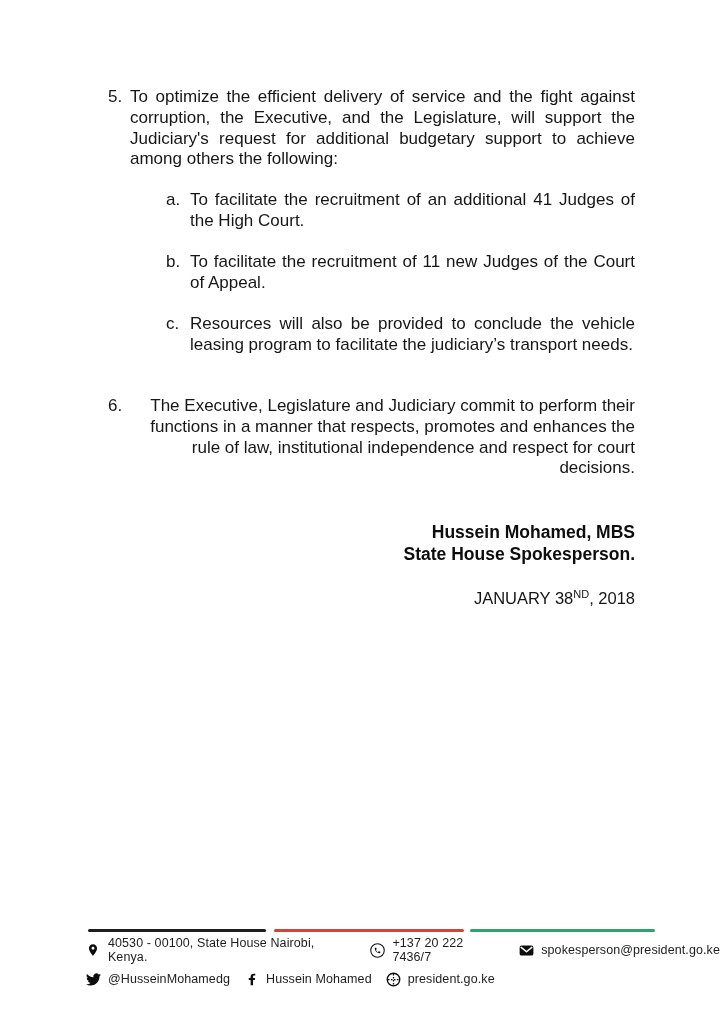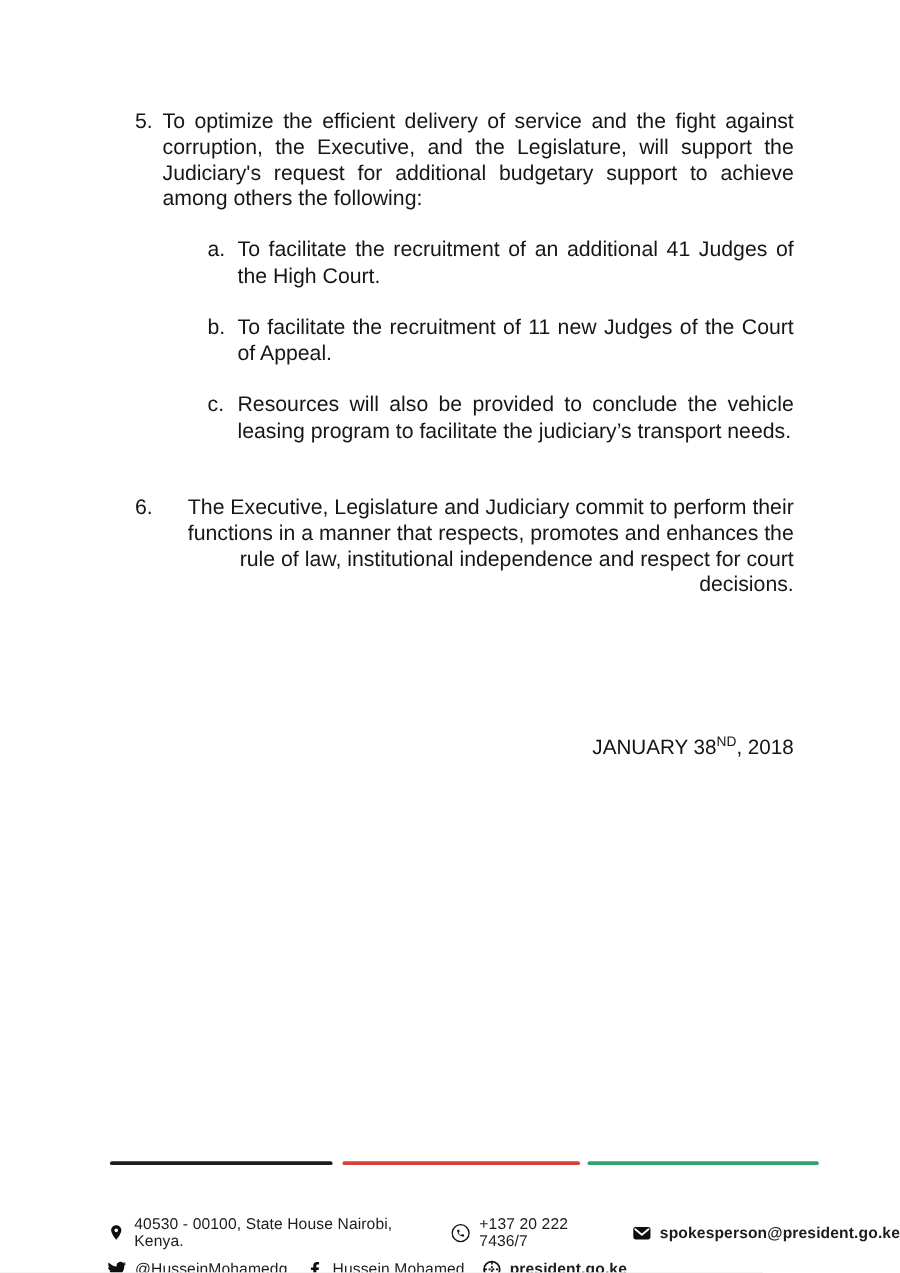--- a/index.html
+++ b/index.html
@@ -68,30 +68,29 @@
   .flag-green { width: 185px; }
 
   .footer-row {
     position: absolute;
     left: 86px;
     display: flex;
     align-items: center;
     font-size: 12.5px;
     color: #1c1c1c;
     letter-spacing: 0.1px;
-    margin-top: 36px;
   }
   .contacts-row { top: 941px; height: 18px; }
   .social-row   { top: 970px; height: 18px; }
   .footer-group {
     display: flex;
     align-items: center;
     margin-right: 14px;
   }
-  .footer-group:last-child { margin-right: 0; font-weight: bold; }
+  .footer-group:last-child { margin-right: 0; }
   .footer-icon {
     display: inline-flex;
     width: 15px;
     height: 15px;
     margin-right: 7px;
     align-items: center;
     justify-content: center;
   }
   .footer-icon svg { display: block; width: 15px; height: 15px; }
   .icon-pin svg { width: 14px; height: 16px; }
@@ -119,20 +118,24 @@
   <div class="sub-item sub-c">
     <span class="num">c.</span>
     <p class="justify">Resources will also be provided to conclude the vehicle leasing program to facilitate the judiciary’s transport needs.</p>
   </div>
 
   <div class="list-item item-6">
     <span class="num">6.</span>
     <p class="left">The Executive, Legislature and Judiciary commit to perform their functions in a manner that respects, promotes and enhances the rule of law, institutional independence and respect for court decisions.</p>
   </div>
 
+  <div class="signature">
+    <div>Hussein Mohamed, MBS</div>
+    <div>State House Spokesperson.</div>
+  </div>
 
   <div class="date-line">
     <span>JANUARY 38</span><sup>ND</sup><span>, 2018</span>
   </div>
 
   <div class="flag-lines">
     <span class="flag-seg flag-black" style="background-color: rgb(29, 29, 31);"></span>
     <span class="flag-seg flag-red" style="background-color: rgb(214, 65, 62);"></span>
     <span class="flag-seg flag-green" style="background-color: rgb(46, 163, 110);"></span>
   </div>

